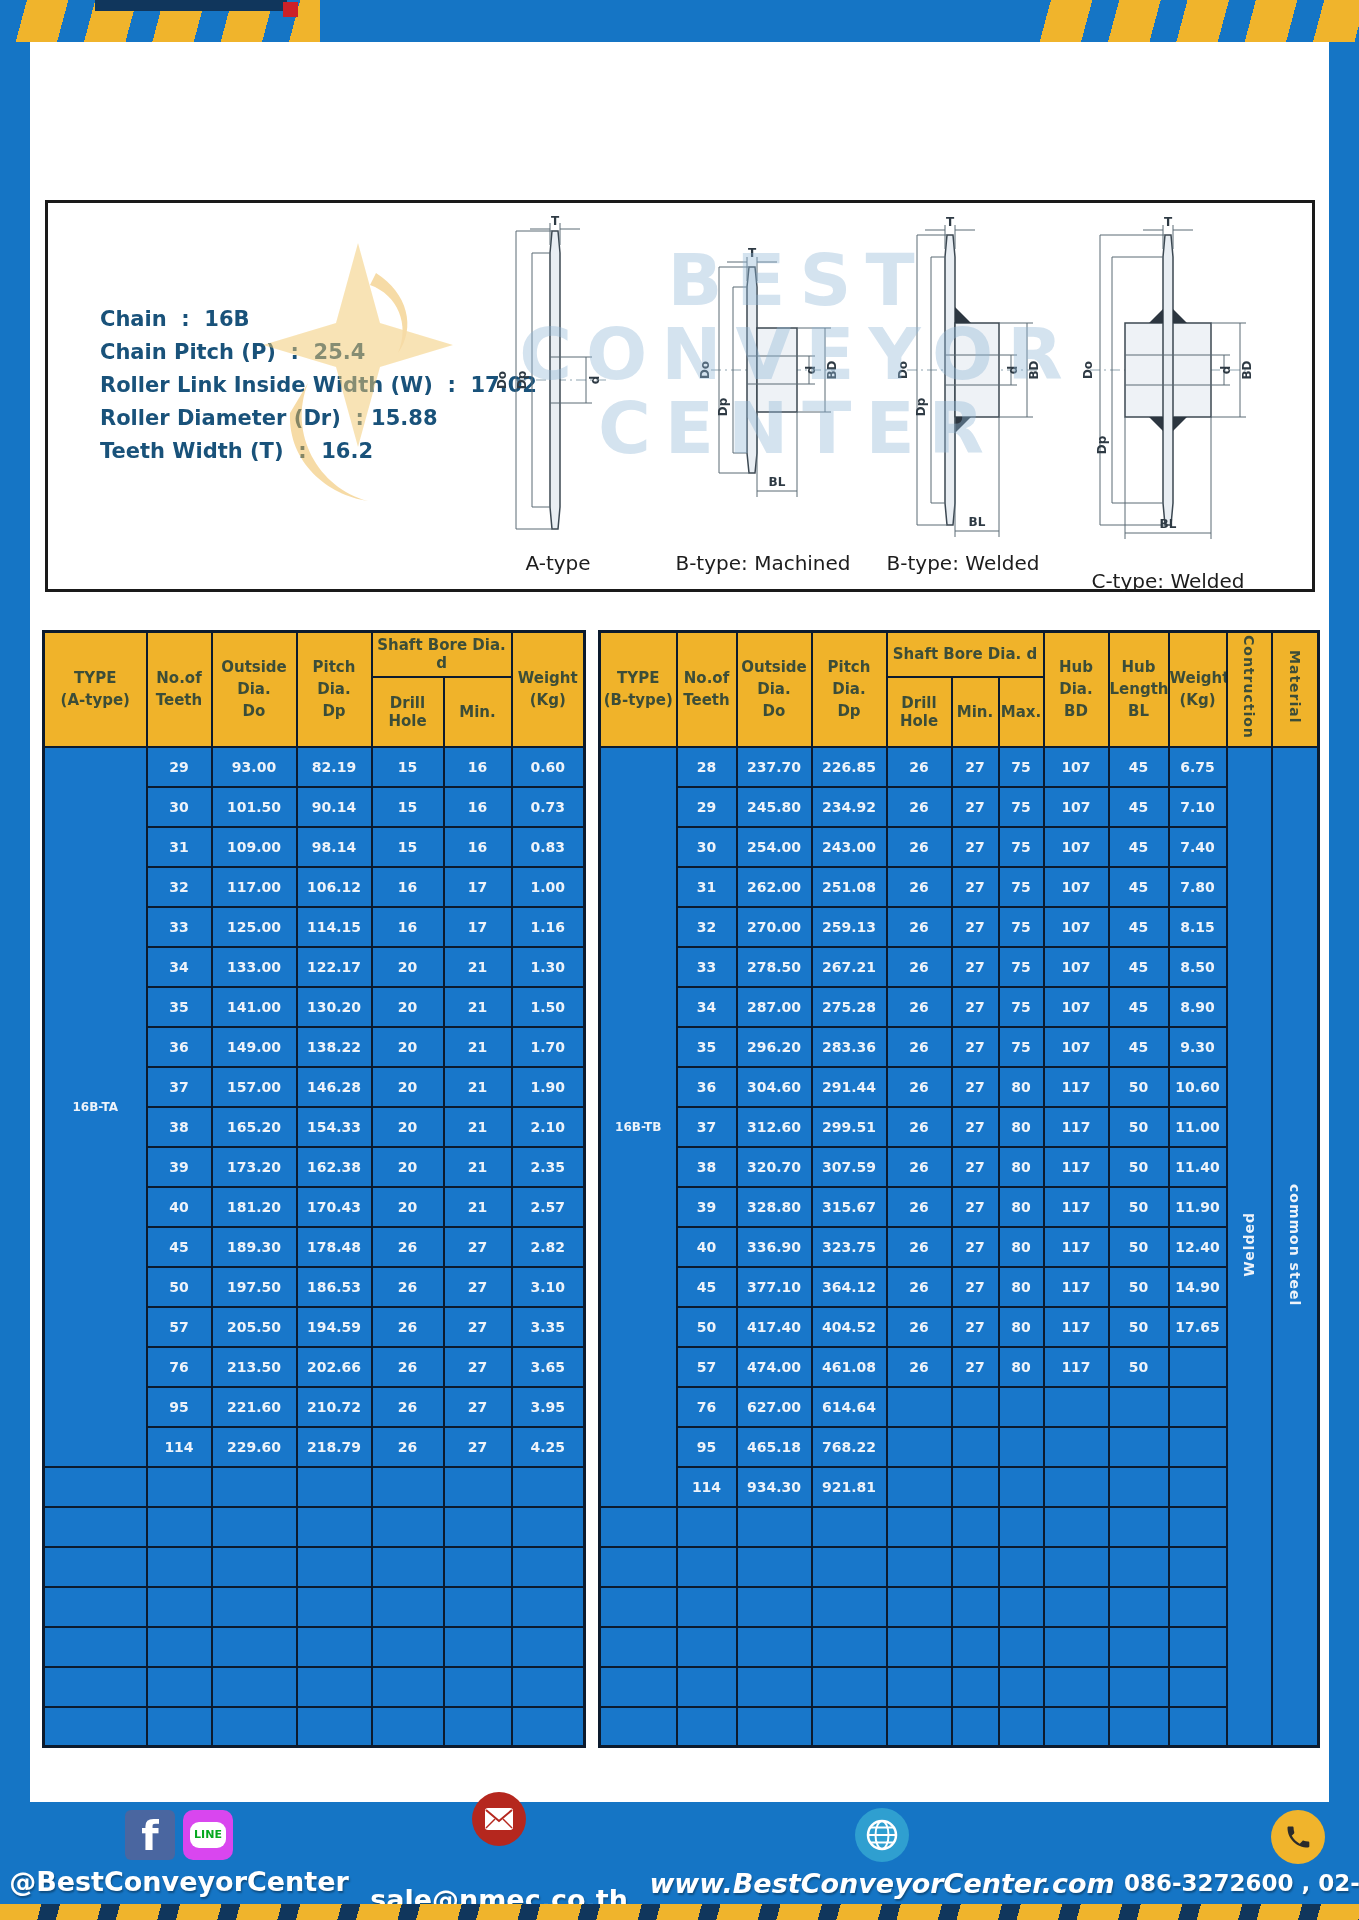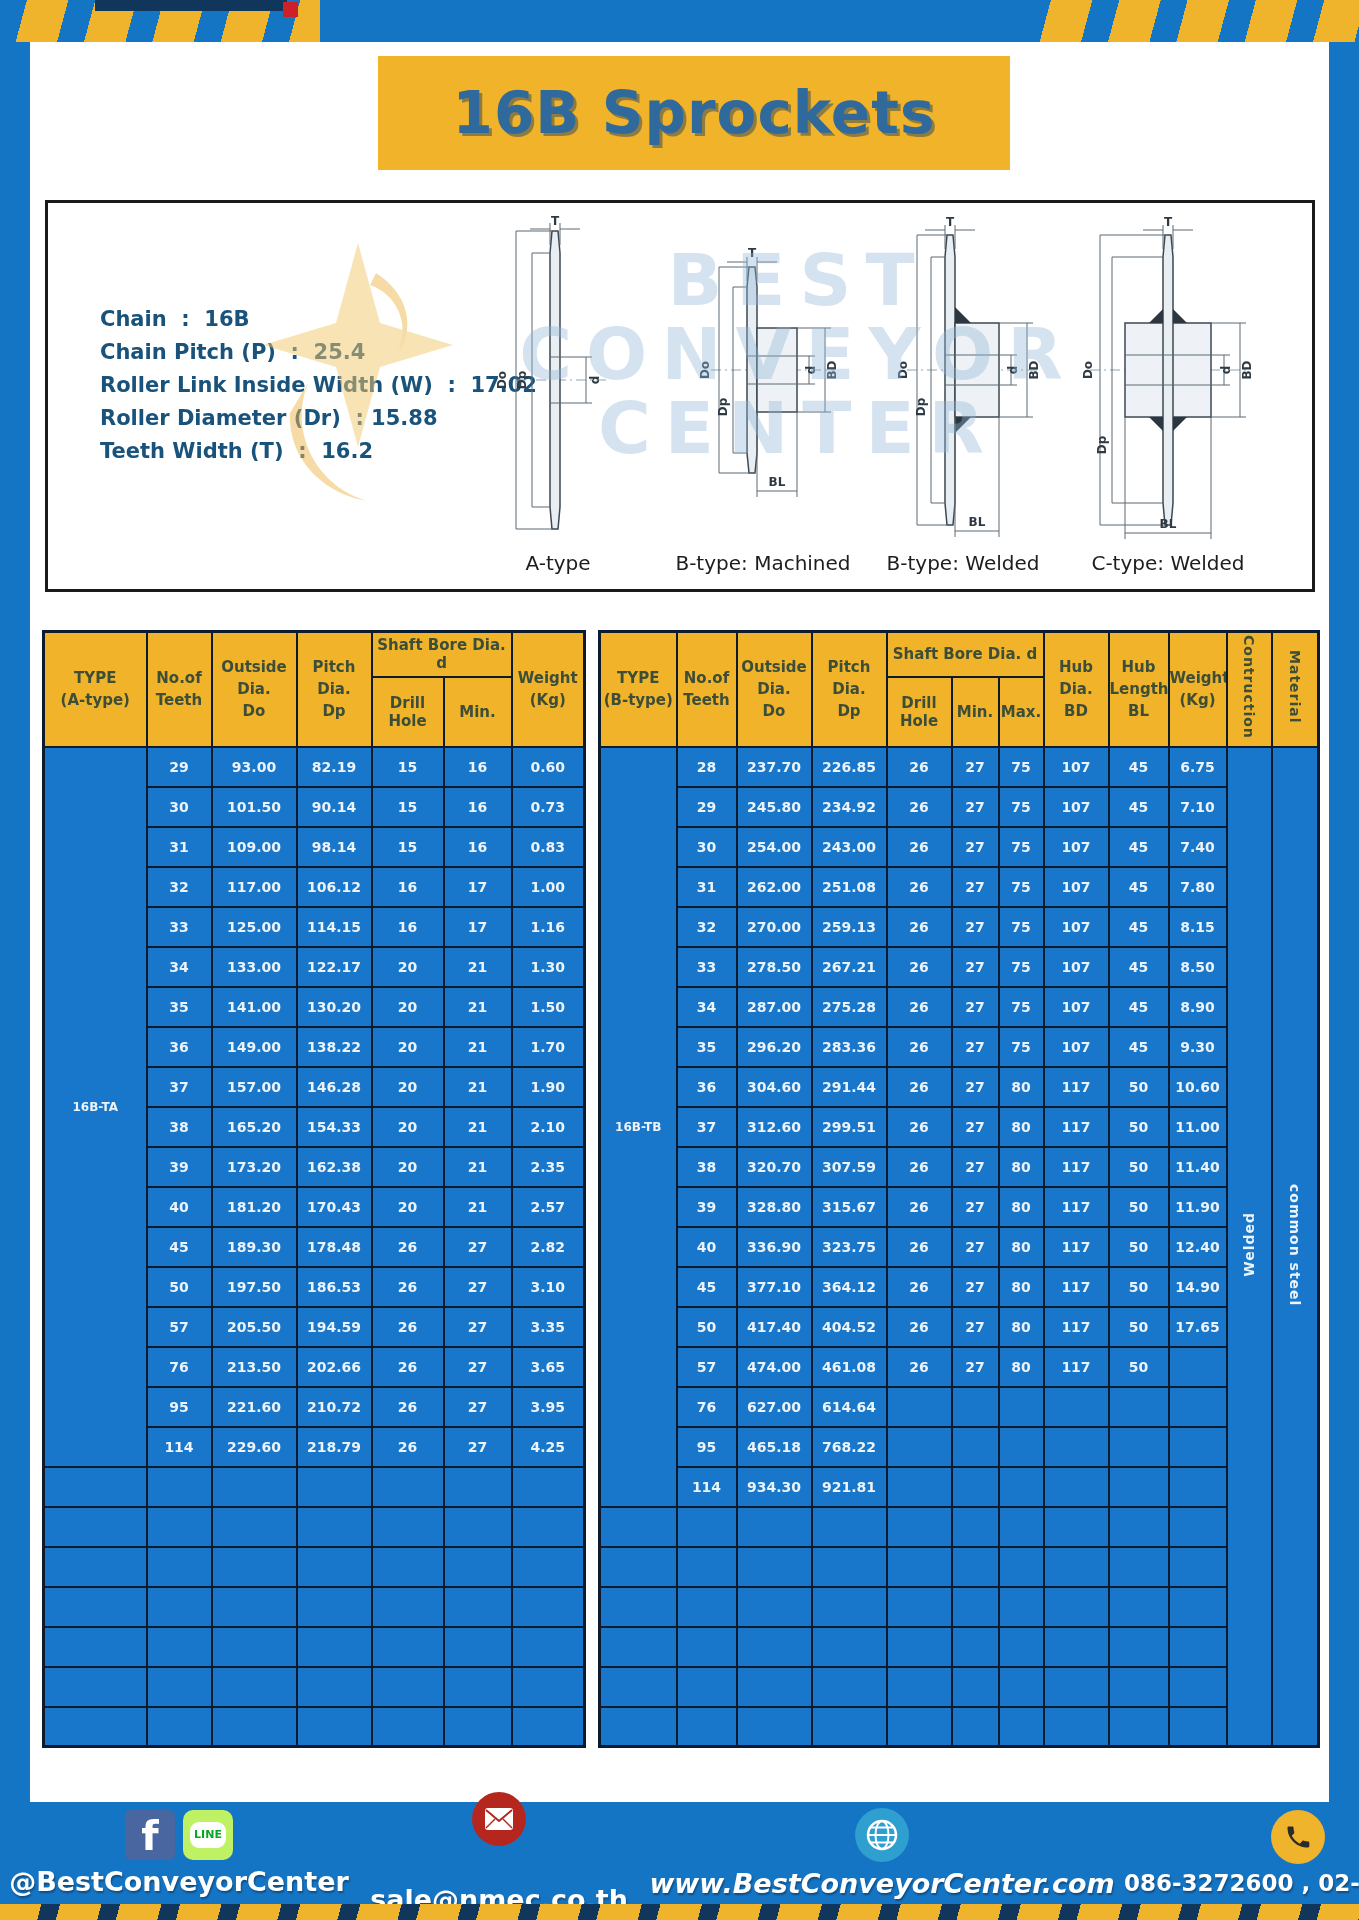--- a/index.html
+++ b/index.html
@@ -22,21 +22,21 @@
   
   .diagram-panel{position:absolute;left:45px;top:200px;width:1270px;height:392px;background:#fff;border:3px solid #1a1a1a;box-sizing:border-box;}
   .spec-block{position:absolute;left:52px;top:100px;}
   .spec-line{font-size:21px;font-weight:bold;color:#19527a;line-height:33px;white-space:pre;}
   .watermark{position:absolute;left:440px;top:40px;width:620px;text-align:center;opacity:.38;pointer-events:none;z-index:3;}
   .watermark div{font-size:72px;font-weight:bold;letter-spacing:14px;line-height:74px;color:#8fb6d6;}
   .wm-logo{position:absolute;left:200px;top:30px;opacity:.5;z-index:2;pointer-events:none;}
   .drawing{position:absolute;top:12px;width:200px;height:330px;z-index:1;}
   .d1{left:410px;} .d2{left:615px;} .d3{left:815px;} .d4{left:1020px;}
   .caption{position:absolute;top:348px;width:200px;text-align:center;font-size:20px;color:#1d1d1d;z-index:4;}
-  .c1{left:410px;} .c2{left:615px;} .c3{left:815px;} .c4{left:1020px;}
+  .c1{left:410px;} .c2{left:615px;} .c3{left:815px;} .c4{left:1020px;margin-top:18px;}
   .dln{stroke:#5a6a75;stroke-width:1;fill:none;}
   .plate{fill:#e9eef3;stroke:#3c4852;stroke-width:1.5;}
   .hub{fill:#eef2f6;stroke:#3c4852;stroke-width:1.5;}
   .weld{fill:#2c3640;}
   .cl{stroke:#8fa4b0;stroke-width:1;stroke-dasharray:10 4 2 4;}
   .dtx{font-size:12px;font-weight:bold;fill:#2e3a44;font-family:"DejaVu Sans",sans-serif;}
 
   
   table{border-collapse:collapse;position:absolute;table-layout:fixed;background:#1877ca;border:3px solid #0c1b2e;}
   .table-a{left:42px;top:630px;width:541px;}
@@ -55,42 +55,39 @@
 
   
   .footer{position:absolute;left:0;top:1802px;width:1359px;height:102px;display:flex;align-items:center;}
   .fsec{display:flex;flex-direction:column;align-items:center;justify-content:center;gap:6px;}
   .fs1{flex:0 0 358px;} .fs2{flex:0 0 282px;gap:38px;} .fs3{flex:0 0 484px;font-style:italic;} .fs4{flex:1;}
   .fdiv{width:7px;height:82px;background:#ecc72f;}
   .ficons{display:flex;gap:8px;align-items:center;}
   .ftext{color:#ffffff;font-weight:bold;font-size:27px;text-shadow:1px 2px 2px rgba(0,0,0,.35);white-space:nowrap;}
   .fs4 .ftext{font-size:23px;}
   .fb-icon{width:50px;height:50px;background:#4a66a0;border-radius:6px;color:#fff;font-size:40px;font-weight:bold;display:flex;align-items:flex-end;justify-content:center;line-height:48px;}
-  .line-icon{width:50px;height:50px;background:#bef264;border-radius:10px;display:flex;align-items:center;justify-content:center;position:relative;}
+  .line-icon{width:50px;height:50px;background:#d946ef;border-radius:10px;display:flex;align-items:center;justify-content:center;position:relative;}
   .line-bubble{width:36px;height:26px;background:#fff;border-radius:9px;color:#06a81f;font-size:11px;font-weight:bold;display:flex;align-items:center;justify-content:center;}
   .circle-icon{width:54px;height:54px;border-radius:50%;display:flex;align-items:center;justify-content:center;}
   .mail-bg{background:#b5271e;}
   .globe-bg{background:#2f9fd0;}
   .phone-bg{background:#f0b42c;}
 </style>
 </head>
 <body>
 
 <div class="page">
 
   <div class="hz hz-left"></div>
   <div class="hz hz-right"></div>
   <div class="topbar-navy"></div>
   <div class="top-red"></div>
 
   <div class="white-panel"></div>
 
-  <div class="banner">
-    <h1>16B Sprockets</h1>
-  </div>
 
   <div class="diagram-panel">
 
     <div class="wm-logo">
       <svg width="210" height="280" viewBox="0 0 210 280">
         <polygon points="110,10 132,90 205,112 132,134 110,214 88,134 15,112 88,90" fill="#f3c96e"></polygon>
         <path d="M60,150 C40,200 70,255 120,268 C80,262 40,230 42,180 Z" fill="#eeb84f"></path>
         <path d="M128,40 C160,60 168,95 150,120 C162,92 150,62 122,52 Z" fill="#eeb84f"></path>
       </svg>
     </div>

